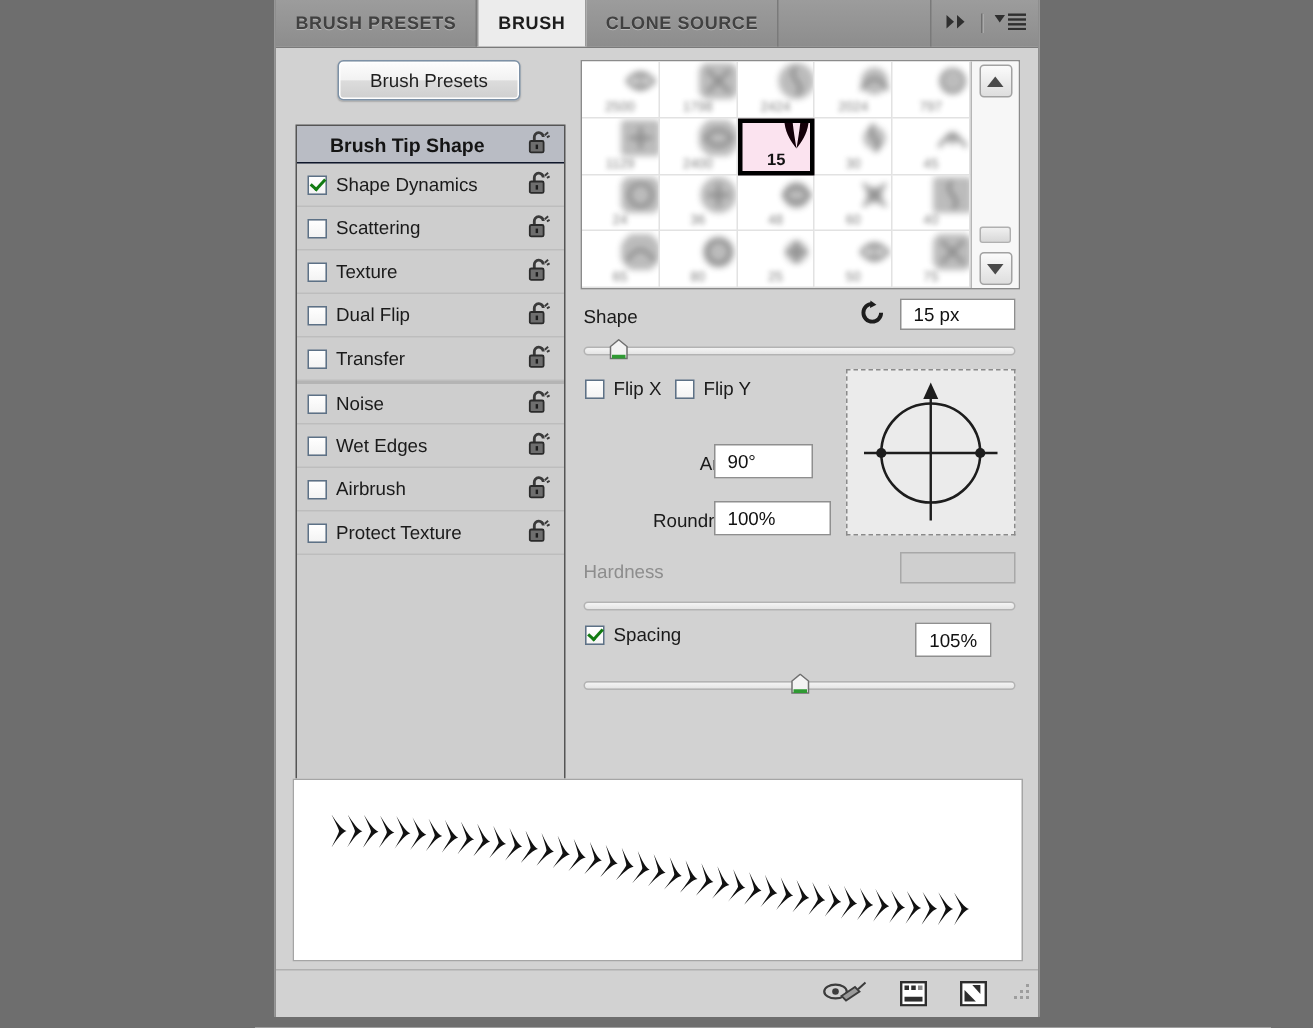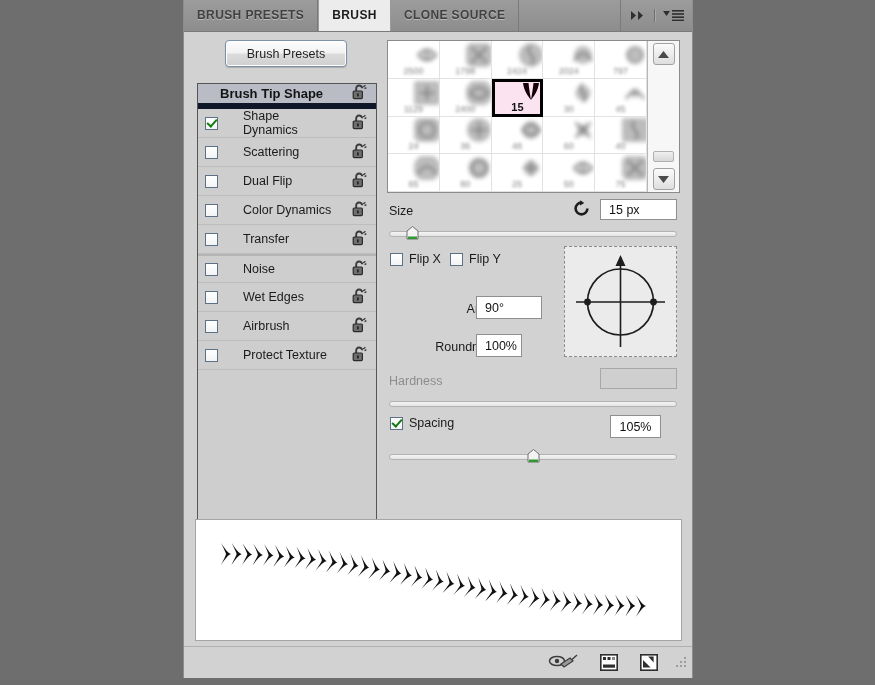--- a/index.html
+++ b/index.html
@@ -114,35 +114,34 @@
     overflow: hidden;
   }
   .opt-header {
     height: 25px;
     display: flex; align-items: center;
     padding-left: 22px;
     font-size: 13px;
     font-weight: bold;
     color: #141414;
     background: #b9bcc4;
-    border-bottom: 6px solid #0f172a;
+    border-bottom: 1px solid #0f172a;
     cursor: default;
     box-sizing: border-box;
   }
   .opt-row {
     height: 29px;
     display: flex; align-items: center;
     padding-left: 7px;
     border-bottom: 1px solid #bdbdbd;
     font-size: 12.5px;
     color: #1a1a1a;
     cursor: default;
     box-sizing: border-box;
     position: relative;
-    gap: 19px;
   }
   .opt-row.gap { border-top: 2px solid #b4b4b4; }
   .cb {
     width: 13px; height: 13px;
     border: 1px solid #5d7186;
     background: linear-gradient(#ffffff, #f3f3f3);
     margin-right: 6px;
     flex: none;
     position: relative;
     box-sizing: border-box;
@@ -391,32 +390,32 @@
             <span class="lock"><svg width="15" height="16" viewBox="0 0 15 16">
                 <path d="M4.2 7 V4.6 A3 3 0 0 1 10.2 4.3" fill="none" stroke="#3a3a3a" stroke-width="1.9"></path>
                 <rect x="1.2" y="7" width="9.2" height="7.6" rx="1" fill="#6e6e6e" stroke="#2b2b2b" stroke-width="1.2"></rect>
                 <rect x="5.1" y="9.4" width="1.6" height="3" fill="#1d1d1d"></rect>
                 <line x1="11.2" y1="3.1" x2="13.4" y2="1.2" stroke="#3a3a3a" stroke-width="1.3"></line>
                 <line x1="12.6" y1="4.6" x2="14.4" y2="3.6" stroke="#3a3a3a" stroke-width="1.3"></line>
               </svg></span>
           </div>
           <div class="opt-row">
             <span class="cb"></span>
-            <span class="opt-label">Dual Flip</span>
+            <span class="opt-label">Texture</span>
             <span class="lock"><svg width="15" height="16" viewBox="0 0 15 16">
                 <path d="M4.2 7 V4.6 A3 3 0 0 1 10.2 4.3" fill="none" stroke="#3a3a3a" stroke-width="1.9"></path>
                 <rect x="1.2" y="7" width="9.2" height="7.6" rx="1" fill="#6e6e6e" stroke="#2b2b2b" stroke-width="1.2"></rect>
                 <rect x="5.1" y="9.4" width="1.6" height="3" fill="#1d1d1d"></rect>
                 <line x1="11.2" y1="3.1" x2="13.4" y2="1.2" stroke="#3a3a3a" stroke-width="1.3"></line>
                 <line x1="12.6" y1="4.6" x2="14.4" y2="3.6" stroke="#3a3a3a" stroke-width="1.3"></line>
               </svg></span>
           </div>
           <div class="opt-row">
             <span class="cb"></span>
-            <span class="opt-label">Color Dynamics</span>
+            <span class="opt-label">Dual Flip</span>
             <span class="lock"><svg width="15" height="16" viewBox="0 0 15 16">
                 <path d="M4.2 7 V4.6 A3 3 0 0 1 10.2 4.3" fill="none" stroke="#3a3a3a" stroke-width="1.9"></path>
                 <rect x="1.2" y="7" width="9.2" height="7.6" rx="1" fill="#6e6e6e" stroke="#2b2b2b" stroke-width="1.2"></rect>
                 <rect x="5.1" y="9.4" width="1.6" height="3" fill="#1d1d1d"></rect>
                 <line x1="11.2" y1="3.1" x2="13.4" y2="1.2" stroke="#3a3a3a" stroke-width="1.3"></line>
                 <line x1="12.6" y1="4.6" x2="14.4" y2="3.6" stroke="#3a3a3a" stroke-width="1.3"></line>
               </svg></span>
           </div>
           <div class="opt-row">
             <span class="cb"></span>
@@ -631,21 +630,21 @@
             <div id="sthumb"></div>
           </div>
           <div class="sbtn">
             <svg width="13" height="9" viewBox="0 0 13 9">
                 <polygon points="6.5,8 1,1 12,1" fill="#4a4a4a"></polygon>
               </svg>
           </div>
         </div>
       </div>
 
-      <div class="rowlabel" style="position:absolute; left:2px; top:164px;">Size</div>
+      <div class="rowlabel" style="position:absolute; left:2px; top:164px;">Shape</div>
       <span style="position:absolute; left:186px; top:160px;">
         <svg width="17" height="17" viewBox="0 0 17 17">
           <path d="M8.5 2.6 A5.9 5.9 0 1 0 14.4 8.5" fill="none" stroke="#1d1d1d" stroke-width="2.6"></path>
           <polygon points="7.3,0.3 11.3,3.1 7.0,5.4" fill="#1d1d1d"></polygon>
         </svg>
       </span>
       <div class="field" style="position:absolute; left:213px; top:159px; width:77px; height:21px;">
         <span>15 px</span>
       </div>
       <div class="slider" id="size-slider" style="left:2px; top:187px; width:288px;">
@@ -666,21 +665,21 @@
         <span class="cb"></span>
         <span class="rowlabel">Flip Y</span>
       </div>
 
       <div class="rowlabel" style="position:absolute; left:35px; top:262px; width:80px; text-align:right;">Angle:</div>
       <div class="field" style="position:absolute; left:89px; top:256px; width:66px; height:23px;">
         <span>90°</span>
       </div>
 
       <div class="rowlabel" style="position:absolute; left:0px; top:300px; width:115px; text-align:right;">Roundness:</div>
-      <div class="field" style="position:absolute; left:89px; top:294px; width:46px; height:23px;">
+      <div class="field" style="position:absolute; left:89px; top:294px; width:78px; height:23px;">
         <span>100%</span>
       </div>
 
       <div id="anglebox" style="top:206px;">
         <svg width="111" height="109" viewBox="0 0 111 109">
           <line x1="11" y1="55" x2="100" y2="55" stroke="#1d1d1d" stroke-width="1.6"></line>
           <line x1="55.5" y1="12" x2="55.5" y2="100" stroke="#1d1d1d" stroke-width="1.6"></line>
           <circle cx="55.5" cy="55" r="33" fill="none" stroke="#1d1d1d" stroke-width="1.7"></circle>
           <polygon points="55.5,8 50.5,19 60.5,19" fill="#1d1d1d"></polygon>
           <circle cx="22.5" cy="55" r="3.4" fill="#1d1d1d"></circle>

